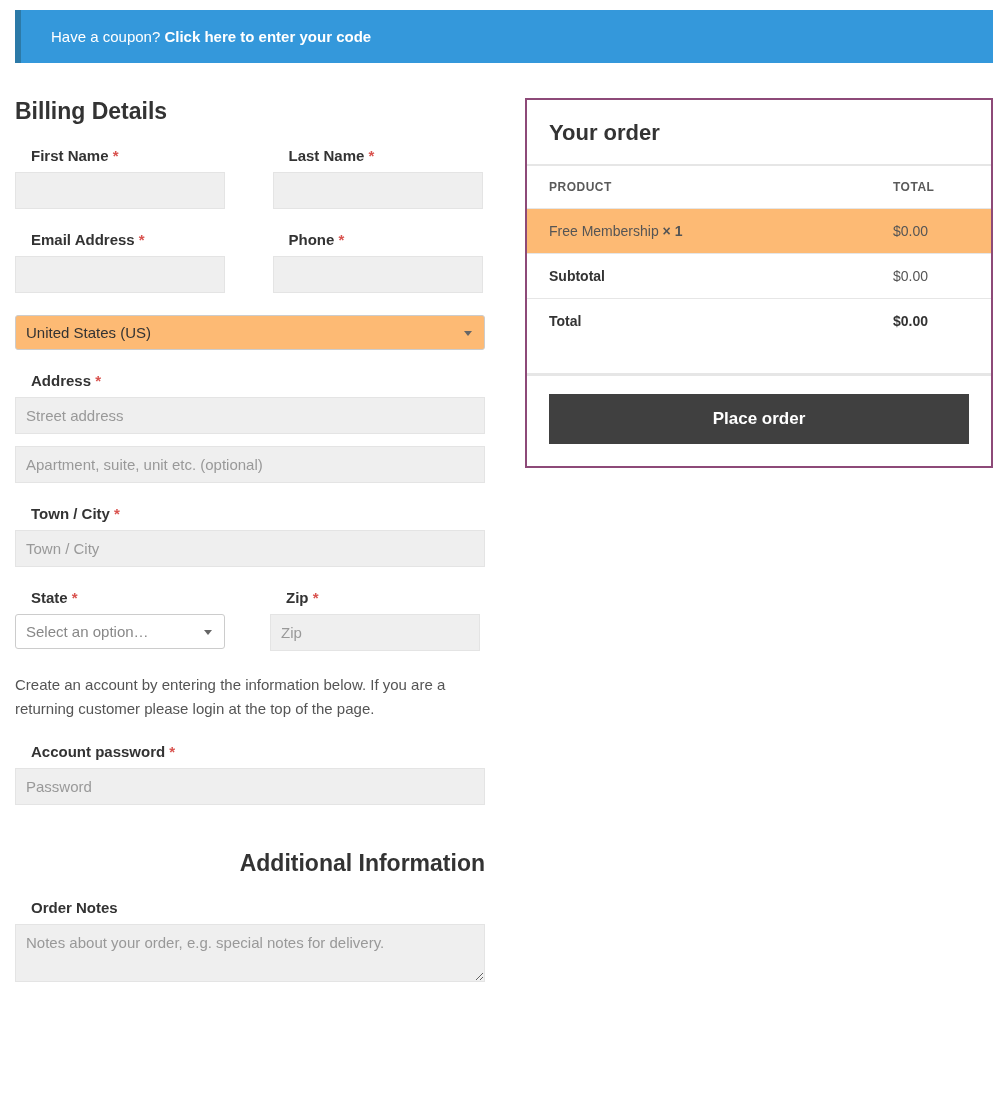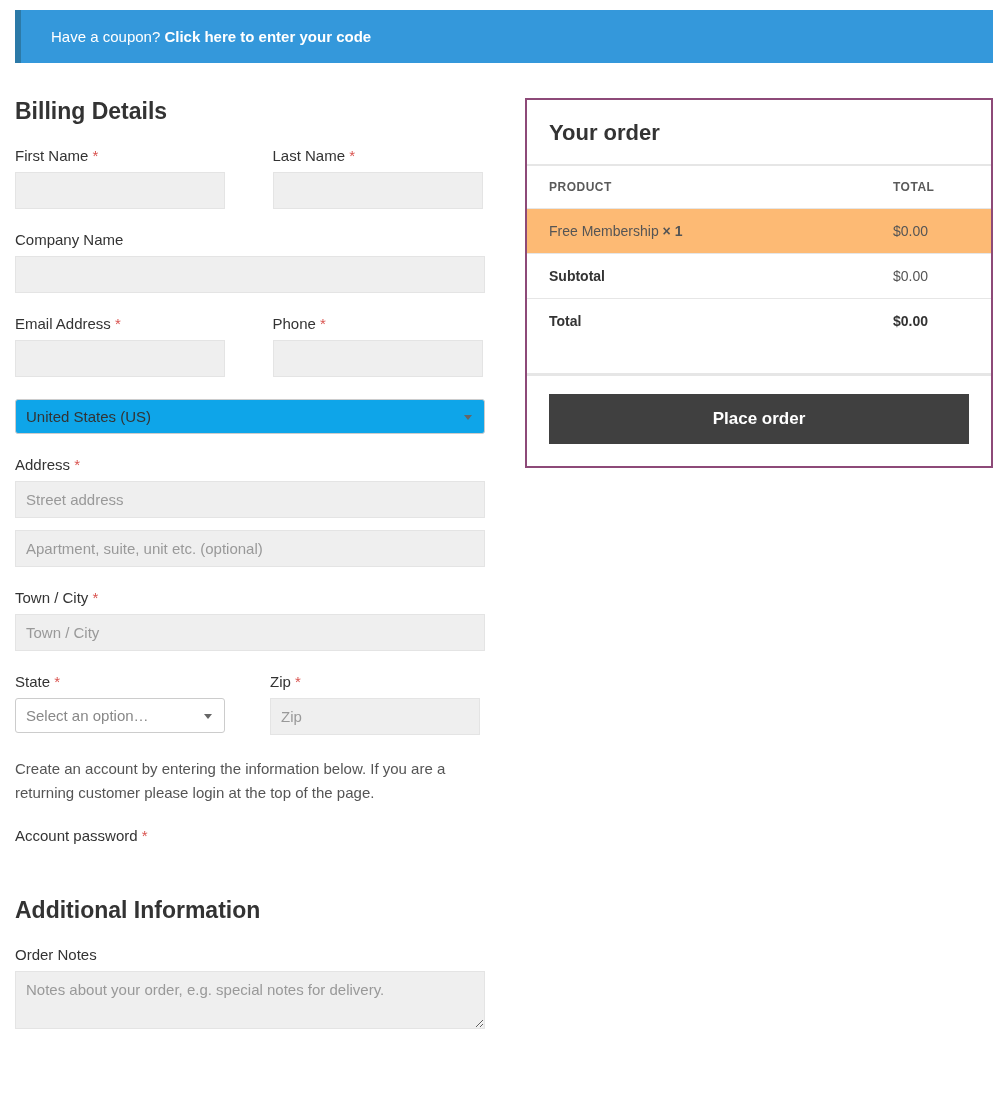--- a/index.html
+++ b/index.html
@@ -26,39 +26,40 @@
     font-size: 23px;
     font-weight: 700;
     color: #333;
     margin-bottom: 22px;
   }
   .row { display: flex; gap: 45px; margin-bottom: 22px; }
   .field { flex: 1; display: flex; flex-direction: column; }
   .field.full { width: 100%; }
   label.fl {
     font-size: 15px;
-    font-weight: 400;
+    font-weight: 700;
     color: #333;
     margin-bottom: 8px;
+    margin-left: 16px;
   }
   .req { color: #d9534f; }
   input.txt, textarea.txt {
     background: #efefef;
     border: 1px solid #e4e4e4;
     padding: 9px 10px;
     font-size: 15px;
     color: #333;
     font-family: inherit;
     width: 100%;
   }
   input.txt::placeholder, textarea.txt::placeholder { color: #999; }
   textarea.txt { resize: both; height: 58px; }
   .select-box {
     position: relative;
-    background: #0ea5e9;
+    background: #fdba74;
     border: 1px solid #ccc;
     border-radius: 3px;
     padding: 8px 30px 8px 10px;
     font-size: 15px;
     color: #333;
     cursor: pointer;
     width: 100%;
   }
   .select-box.placeholder { color: #888; background: #fff; }
   .select-box::after {
@@ -129,21 +130,21 @@
     background: #404040;
     color: #fff;
     border: none;
     padding: 15px;
     font-size: 17px;
     font-weight: 700;
     cursor: pointer;
     text-align: center;
   }
   .qty { font-weight:700; }
-  .mt30 { margin-top: 45px; }
+  .mt30 { margin-top: 45px; text-align: right; }
   .gap-sm { margin-bottom: 10px; }
 </style>
 </head>
 <body>
 
 <div class="coupon-banner">
   <span>Have a coupon? </span><span class="link">Click here to enter your code</span>
 </div>
 
 <div class="columns">
@@ -154,26 +155,20 @@
       <div class="field">
         <label class="fl"><span>First Name </span><span class="req">*</span></label>
         <input class="txt" type="text" style="width: 210px;">
       </div>
       <div class="field">
         <label class="fl"><span>Last Name </span><span class="req">*</span></label>
         <input class="txt" type="text" style="width: 210px;">
       </div>
     </div>
 
-    <div class="row">
-      <div class="field full">
-        <label class="fl">Company Name</label>
-        <input class="txt" type="text" style="">
-      </div>
-    </div>
 
     <div class="row">
       <div class="field">
         <label class="fl"><span>Email Address </span><span class="req">*</span></label>
         <input class="txt" type="text" style="width: 210px;">
       </div>
       <div class="field">
         <label class="fl"><span>Phone </span><span class="req">*</span></label>
         <input class="txt" type="text" style="width: 210px;">
       </div>
@@ -213,20 +208,21 @@
         <label class="fl"><span>Zip </span><span class="req">*</span></label>
         <input class="txt" type="text" placeholder="Zip" style="">
       </div>
     </div>
 
     <p class="help-text">Create an account by entering the information below. If you are a returning customer please login at the top of the page.</p>
 
     <div class="row">
       <div class="field full">
         <label class="fl"><span>Account password </span><span class="req">*</span></label>
+        <input class="txt" type="password" placeholder="Password" style="">
       </div>
     </div>
 
     <h3 class="additional-title mt30">Additional Information</h3>
     <div class="row" style="margin-bottom:0">
       <div class="field full">
         <label class="fl">Order Notes</label>
         <textarea class="txt" placeholder="Notes about your order, e.g. special notes for delivery." style=""></textarea>
       </div>
     </div>

